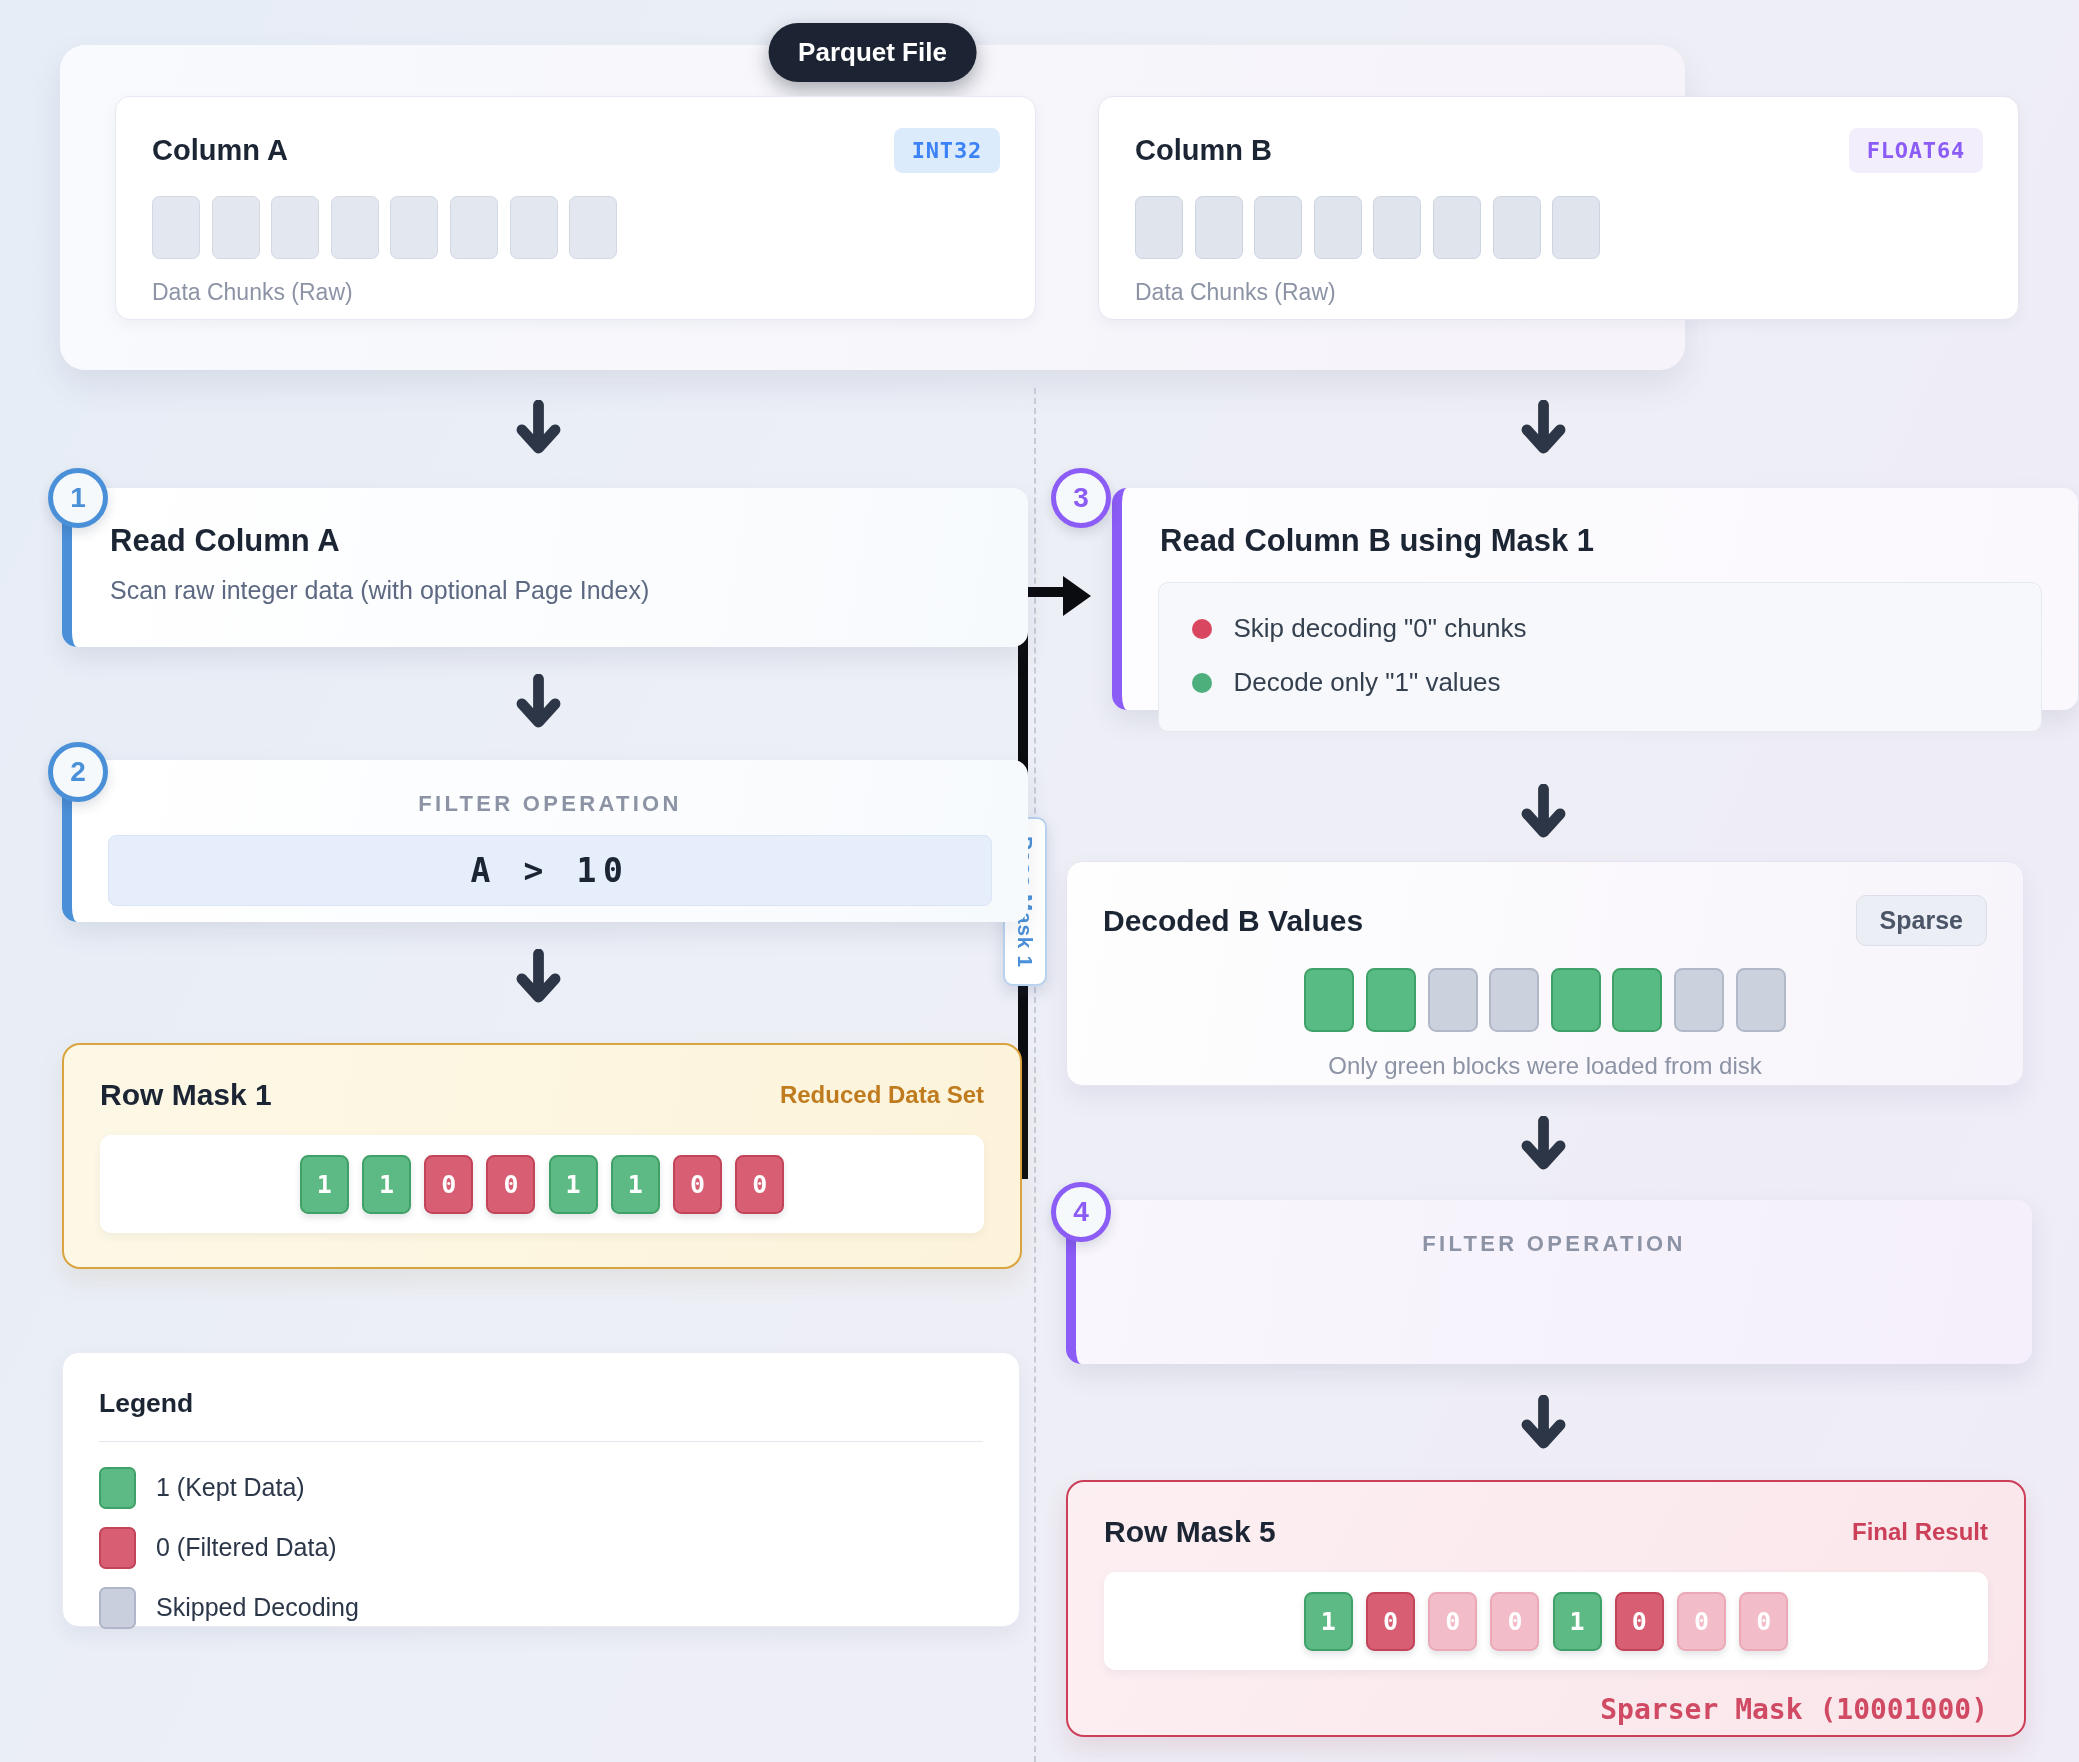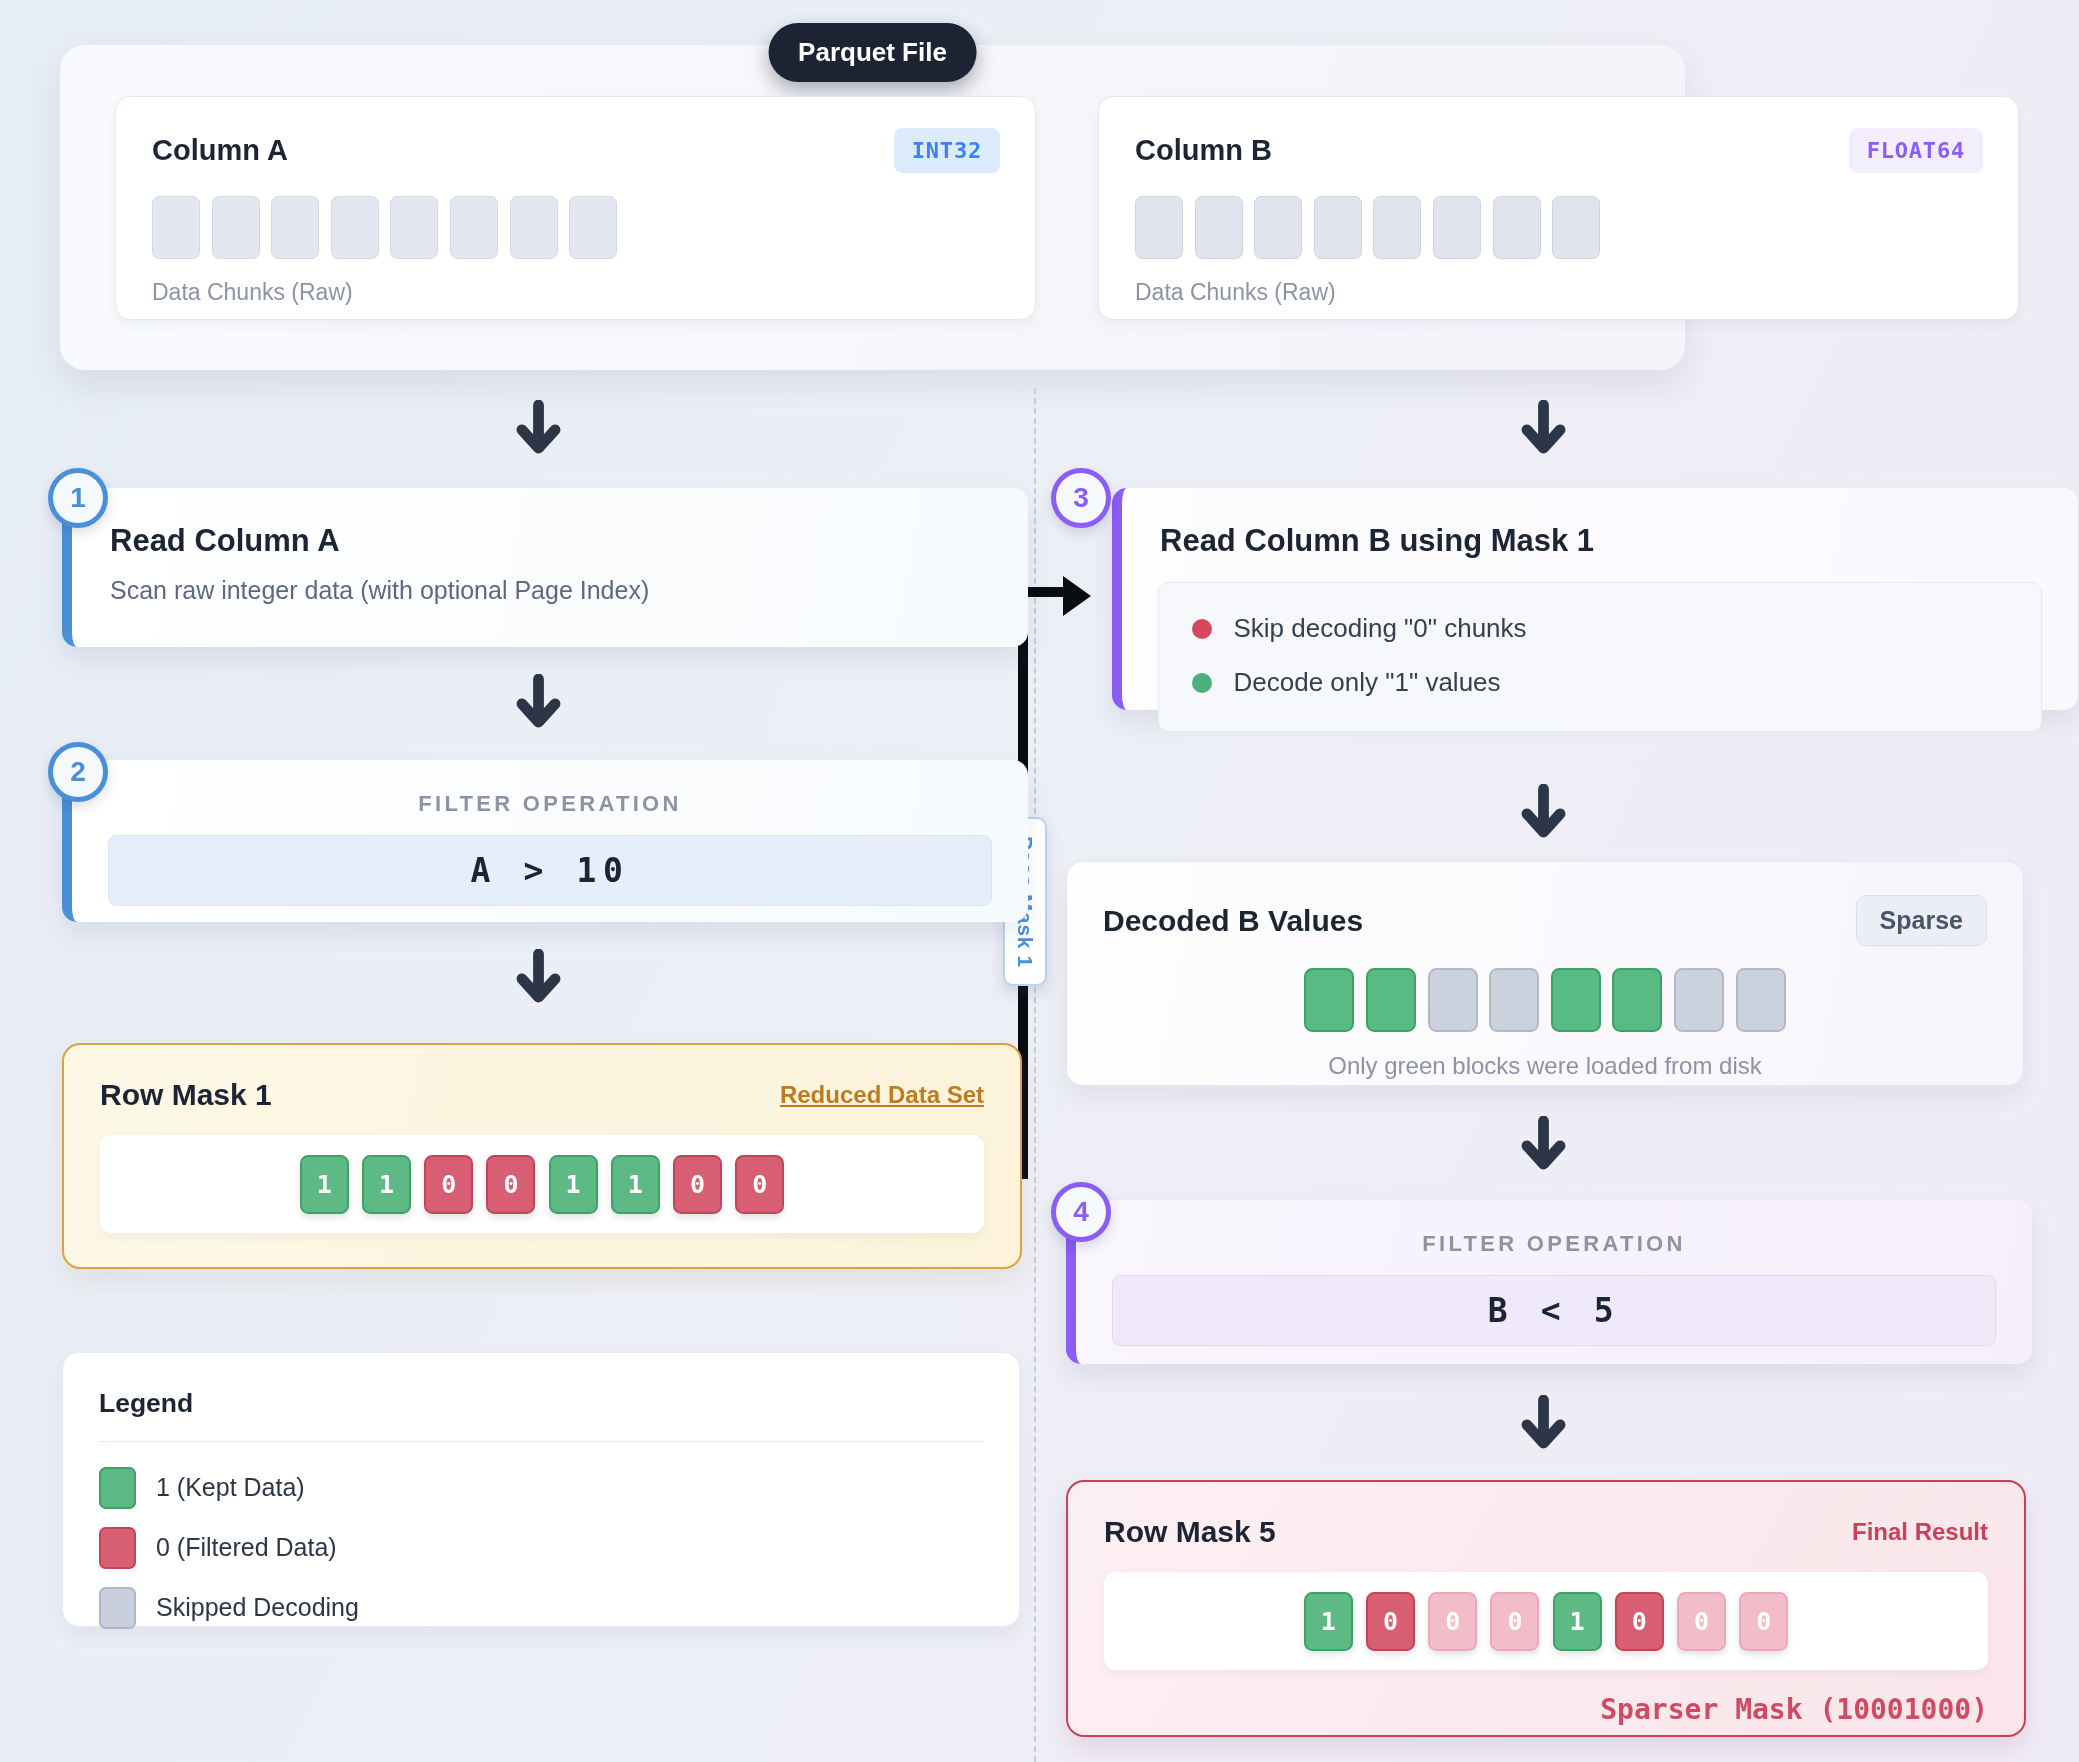--- a/index.html
+++ b/index.html
@@ -95,21 +95,21 @@
   
   .rowmask1{position:absolute;left:62px;top:1043px;width:956px;height:222px;
     background:linear-gradient(100deg,#fdf8e6,#fcf3da);
     border:2.5px solid #d9a43f;border-radius:18px;box-shadow:0 11.6px 25px rgba(140,110,40,.10);}
   .rowmask2{position:absolute;left:1066px;top:1480px;width:956px;height:253px;
     background:linear-gradient(120deg,#fceff2,#fae6ea);
     border:2.5px solid #cc3f58;border-radius:18px;box-shadow:0 11.6px 25px rgba(160,50,70,.12);}
   .rm-head{display:flex;justify-content:space-between;align-items:center;padding:33px 36px 0 36px;}
   .rm-title{font-size:30px;font-weight:bold;color:#1c2534;}
   .rm-tag{font-size:24px;font-weight:bold;}
-  .rm-tag.amber{color:#bf7b1d;text-decoration:underline;}
+  .rm-tag.amber{color:#bf7b1d;}
   .rm-tag.red{color:#cc3f58;}
   .rm-strip{margin:23px 36px 0;background:#fff;border-radius:11.6px;height:98px;
     display:flex;align-items:center;justify-content:center;gap:13.2px;
     box-shadow:0 3.3px 8.3px rgba(60,70,110,.06);}
   .bit{width:45px;height:55px;border-radius:8.3px;border:2.5px solid;
     display:flex;align-items:center;justify-content:center;
     font-family:"DejaVu Sans Mono",monospace;font-weight:bold;font-size:25px;color:#fff;
     box-shadow:0 3.3px 6.6px rgba(30,40,60,.12);}
   .bit.kept{background:#5eba85;border-color:#3fa167;}
   .bit.filtered{background:#d75e73;border-color:#c34358;}
@@ -315,21 +315,20 @@
         <span class="block loaded"></span>
         <span class="block skipped"></span>
         <span class="block skipped"></span>
       </div>
     <div class="decoded-caption">Only green blocks were loaded from disk</div>
   </div>
 
   <div class="num-badge purple" style="left:1051px;top:1182px;">4</div>
   <div class="step-card purple step4-bg" style="left:1066px;top:1200px;height:164px;">
     <div class="filter-label">FILTER OPERATION</div>
-    <div class="code-box lav">B &lt; 5</div>
   </div>
 
   <div class="rowmask2">
     <div class="rm-head">
       <span class="rm-title">Row Mask 5</span>
       <span class="rm-tag red">Final Result</span>
     </div>
     <div class="rm-strip">
 
     <span class="bit kept">1</span>

